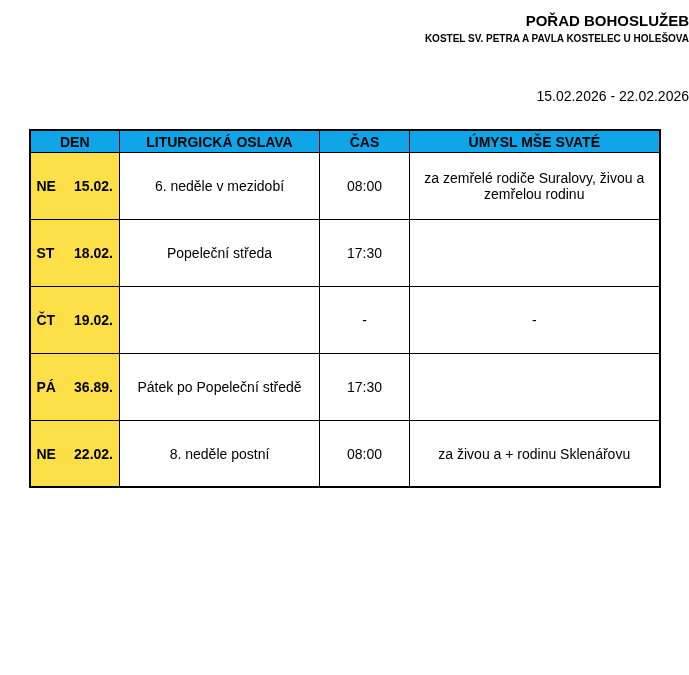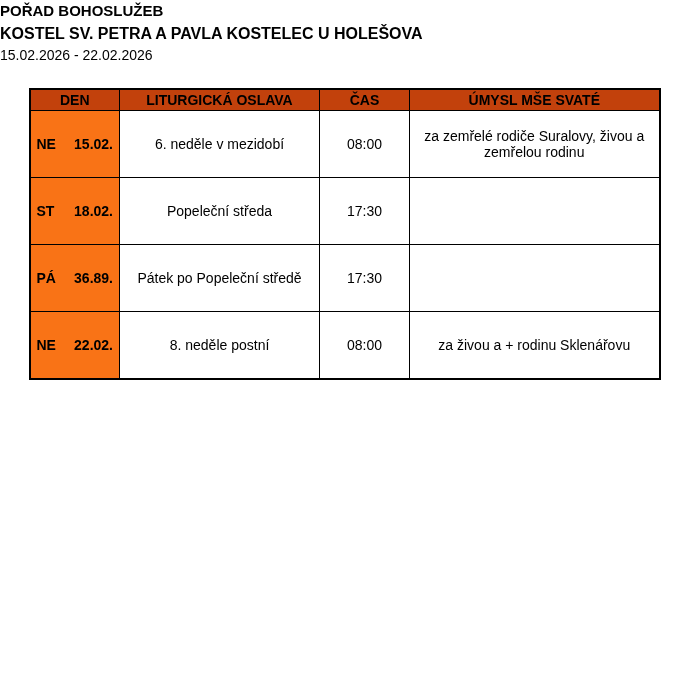--- a/index.html
+++ b/index.html
@@ -5,65 +5,66 @@
   * { box-sizing: border-box; margin: 0; padding: 0; }
   html, body {
     width: 689px;
     height: 675px;
     background: #ffffff;
     font-family: "Liberation Sans", sans-serif;
     color: #000000;
     overflow: hidden;
   }
   .doc-header {
-    padding-top: 0;
-    text-align: left;
+    padding-top: 10px;
+    text-align: right;
   }
   .doc-title {
     font-size: 15px;
     font-weight: bold;
     line-height: 1.45;
   }
   .doc-subtitle {
-    font-size: 16px;
+    font-size: 10px;
     font-weight: bold;
     line-height: 1.45;
   }
   .doc-daterange {
     font-size: 14px;
     font-weight: normal;
     line-height: 1.5;
+    margin-top: 40px;
   }
   table.schedule {
     border-collapse: collapse;
     table-layout: fixed;
     width: 630px;
     margin: 22px auto 0 auto;
     border: 2px solid #000000;
   }
   table.schedule th,
   table.schedule td {
     border: 1px solid #000000;
     text-align: center;
     vertical-align: middle;
     font-size: 14px;
     padding: 2px 6px;
     overflow: hidden;
   }
   table.schedule th {
-    background: #c2410c;
+    background: #0ea5e9;
     font-weight: bold;
     height: 22px;
     font-size: 14px;
   }
   table.schedule td {
     height: 67px;
   }
   td.day-cell {
-    background: #f97316;
+    background: #fde047;
     font-weight: bold;
     padding: 0 8px;
   }
   .day-cell-inner {
     display: flex;
     justify-content: space-between;
     align-items: center;
     width: 100%;
   }
   .col-den { width: 90px; }
@@ -114,20 +115,31 @@
           <span>18.02.</span>
         </span>
       </td>
       <td>Popeleční středa</td>
       <td>17:30</td>
       <td></td>
     </tr>
     <tr>
       <td class="day-cell">
         <span class="day-cell-inner">
+          <span>ČT</span>
+          <span>19.02.</span>
+        </span>
+      </td>
+      <td></td>
+      <td>-</td>
+      <td>-</td>
+    </tr>
+    <tr>
+      <td class="day-cell">
+        <span class="day-cell-inner">
           <span>PÁ</span>
           <span>36.89.</span>
         </span>
       </td>
       <td>Pátek po Popeleční středě</td>
       <td>17:30</td>
       <td></td>
     </tr>
     <tr>
       <td class="day-cell">

